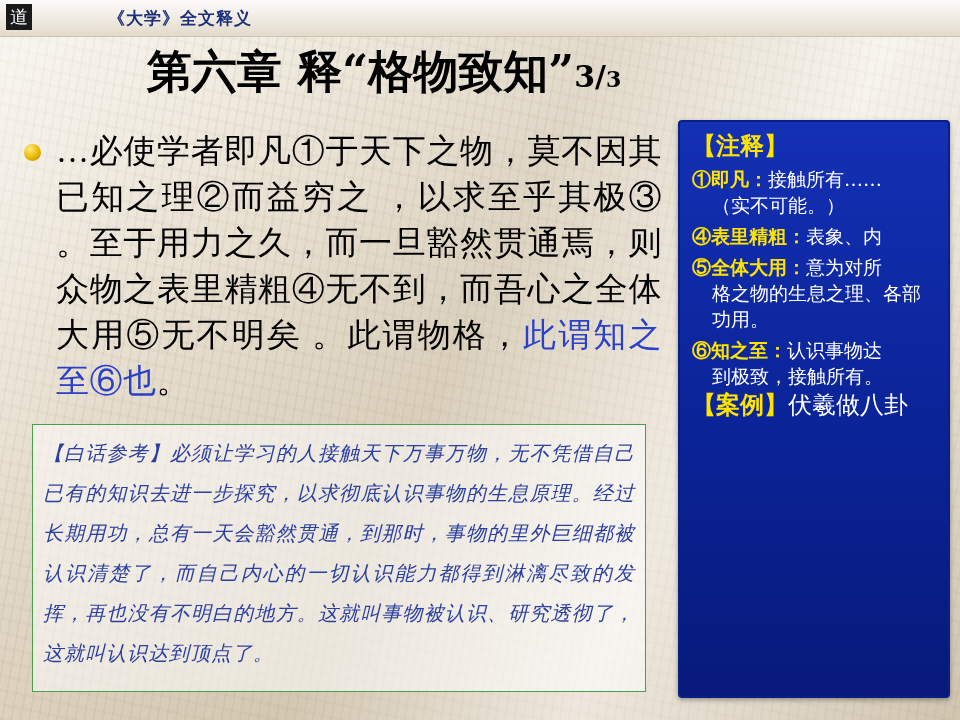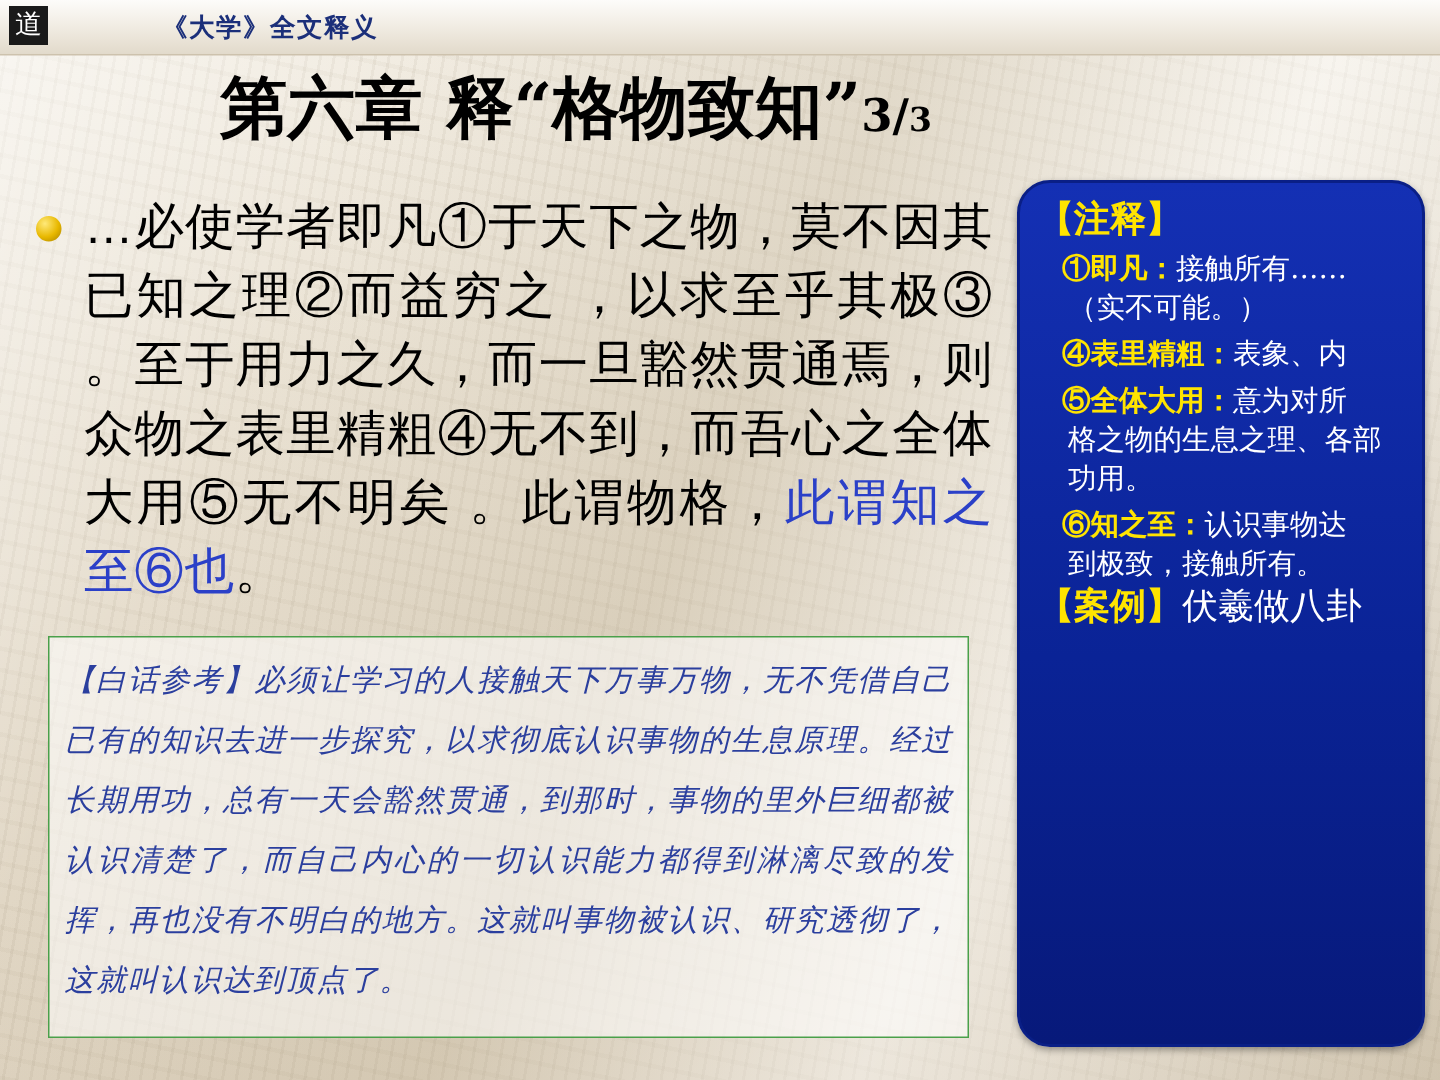--- a/index.html
+++ b/index.html
@@ -83,21 +83,21 @@
     padding-left: 42px;
   }
   #bullet-dot {
     position: absolute;
     left: 10px; top: 16px;
     width: 17px; height: 17px;
     border-radius: 50%;
     background: radial-gradient(circle at 35% 30%, #ffe97a 0%, #e8b800 55%, #a67f00 100%);
   }
   #main-text {
-    font-family: Liberation Sans, sans-serif;
+    font-family: Liberation Serif, serif;
     font-size: 33px;
     line-height: 46px;
     color: #000000;
     text-align: justify;
     letter-spacing: 0.5px;
   }
   #main-text .blue {
     color: #2b40c8;
   }
 
@@ -122,21 +122,21 @@
     letter-spacing: 1px;
   }
 
   
   #notes-panel {
     position: absolute;
     left: 678px; top: 120px;
     width: 272px;
     height: 578px;
     box-sizing: border-box;
-    border-radius: 22px;
+    border-radius: 4px;
     background: linear-gradient(180deg, #1430b4 0%, #0a2396 55%, #07197a 100%);
     border: 2px solid #0a1f86;
     box-shadow: 0 2px 5px rgba(0,0,0,0.35);
     padding: 6px 10px 25px 12px;
     overflow: hidden;
   }
   #notes-title {
     font-family: "DejaVu Serif", "Liberation Serif", serif;
     font-size: 24px;
     font-weight: bold;
@@ -147,21 +147,20 @@
     font-family: "DejaVu Serif", "Liberation Serif", serif;
     font-size: 19px;
     line-height: 26px;
     color: #ffffff;
     margin-bottom: 5px;
     text-indent: 0;
   }
   .note-item .lead {
     color: #ffe400;
     font-weight: bold;
-    margin-left: 16px;
   }
   .note-item .cont {
     display: block;
     padding-left: 20px;
   }
   #note-case {
     font-family: Liberation Mono, monospace;
     font-size: 24px;
     line-height: 26px;
     color: #ffffff;

